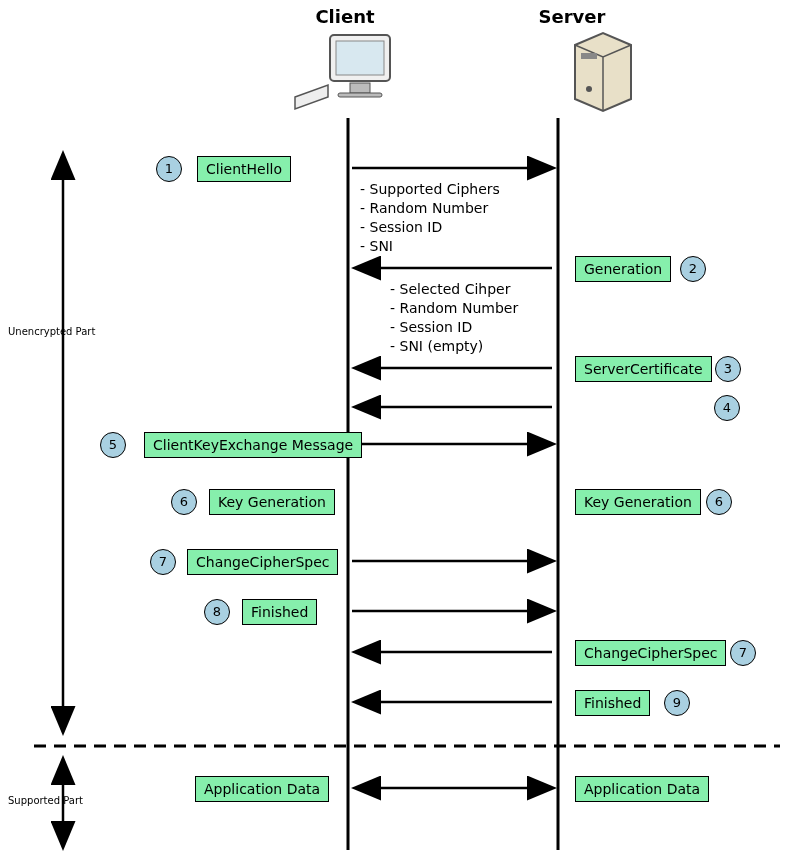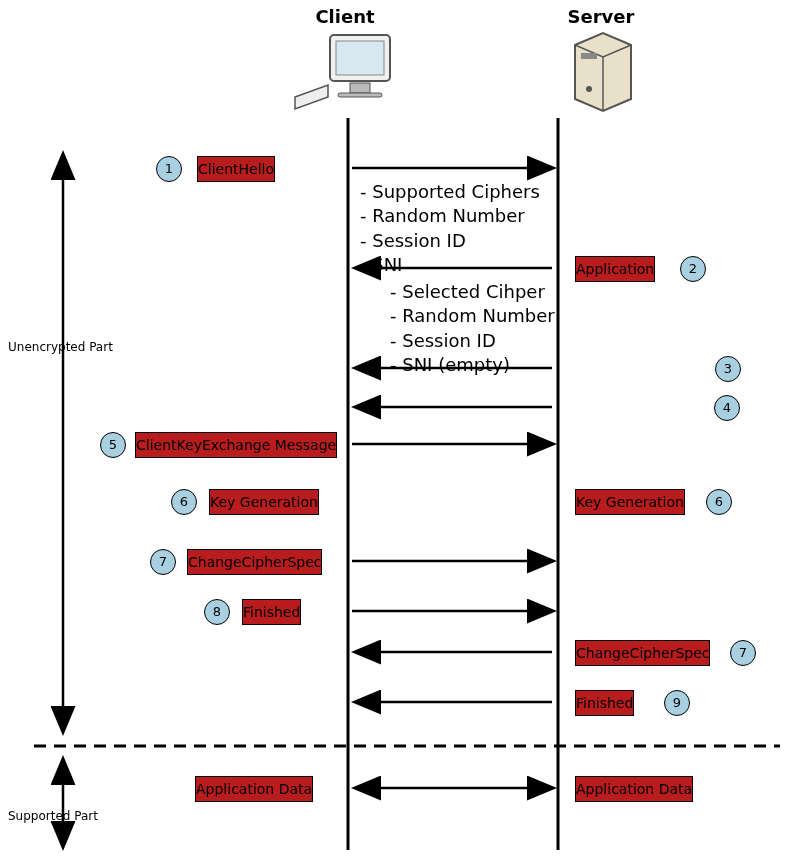--- a/index.html
+++ b/index.html
@@ -13,61 +13,60 @@
   .canvas { position: relative; width: 802px; height: 862px; text-decoration: underline; }
   .header-title {
     position: absolute;
     font-weight: bold;
     font-size: 18px;
     text-align: center;
   }
   .msg-box {
     position: absolute;
     border: 1.5px solid #000;
-    background: #b91c1c;
-    padding: 4px 0;
+    background: #86efac;
+    padding: 4px 8px;
     white-space: nowrap;
     font-size: 14px;
   }
   .num-circle {
     position: absolute;
     width: 24px; height: 24px;
     border-radius: 50%;
     background: #a9d0e1;
     border: 1.5px solid #000;
     text-align: center;
     line-height: 24px;
     font-size: 13px;
   }
   .small-text {
     position: absolute;
-    font-size: 18px;
+    font-size: 14px;
     line-height: 1.35;
     white-space: nowrap;
   }
   .side-label {
     position: absolute;
-    font-size: 12px;
+    font-size: 10px;
     white-space: nowrap;
-    margin-top: 14px;
   }
   svg.overlay {
     position: absolute;
     left: 0; top: 0;
     width: 802px; height: 862px;
     pointer-events: none;
   }
 </style>
 </head>
 <body>
 
 <div class="canvas">
 
   <div class="header-title" style="left:305px;top:6px;width:80px">Client</div>
-  <div class="header-title" style="left:561px;top:6px;width:80px">Server</div>
+  <div class="header-title" style="left:532px;top:6px;width:80px">Server</div>
 
   <svg class="overlay">
     <defs>
       <marker id="ah" markerWidth="12" markerHeight="10" refX="10" refY="5" orient="auto">
         <path d="M0,0 L12,5 L0,10 Z" fill="#000"></path>
       </marker>
       <marker id="ahs" markerWidth="12" markerHeight="10" refX="2" refY="5" orient="auto">
         <path d="M12,0 L0,5 L12,10 Z" fill="#000"></path>
       </marker>
     </defs>
@@ -124,34 +123,37 @@
   <div class="num-circle" style="left:156px;top:156px">1</div>
   <div class="msg-box" style="left:197px;top:156px">
     <span>ClientHello</span>
   </div>
   <div class="small-text" style="left:360px;top:180px;white-space:pre">- Supported Ciphers
 - Random Number
 - Session ID
 - SNI</div>
 
   <div class="msg-box" style="left:575px;top:256px">
-    <span>Application</span>
+    <span>Generation</span>
   </div>
   <div class="num-circle" style="left:680px;top:256px">2</div>
   <div class="small-text" style="left:390px;top:280px;white-space:pre">- Selected Cihper
 - Random Number
 - Session ID
 - SNI (empty)</div>
 
+  <div class="msg-box" style="left:575px;top:356px">
+    <span>ServerCertificate</span>
+  </div>
   <div class="num-circle" style="left:715px;top:356px">3</div>
 
   <div class="num-circle" style="left:714px;top:395px">4</div>
 
   <div class="num-circle" style="left:100px;top:432px">5</div>
-  <div class="msg-box" style="left:135px;top:432px">
+  <div class="msg-box" style="left:144px;top:432px">
     <span>ClientKeyExchange Message</span>
   </div>
 
   <div class="num-circle" style="left:171px;top:489px">6</div>
   <div class="msg-box" style="left:209px;top:489px">
     <span>Key Generation</span>
   </div>
 
   <div class="msg-box" style="left:575px;top:489px">
     <span>Key Generation</span>

